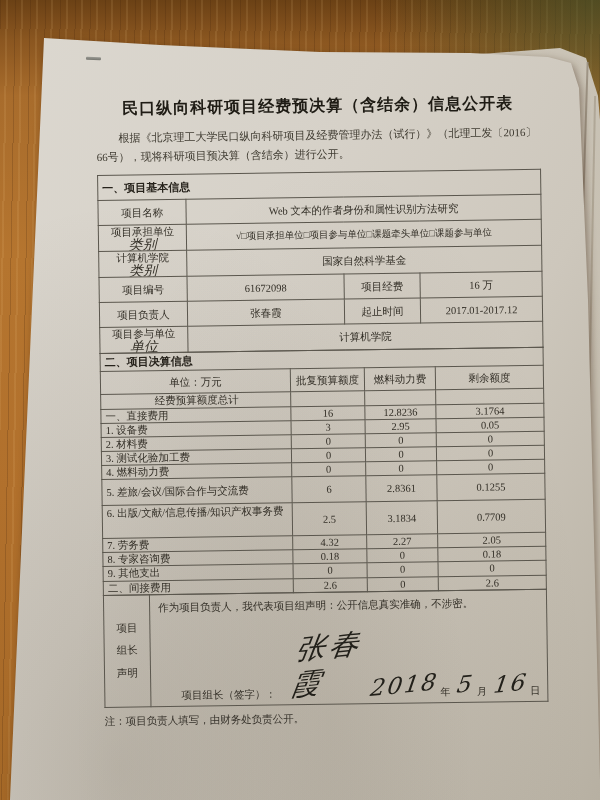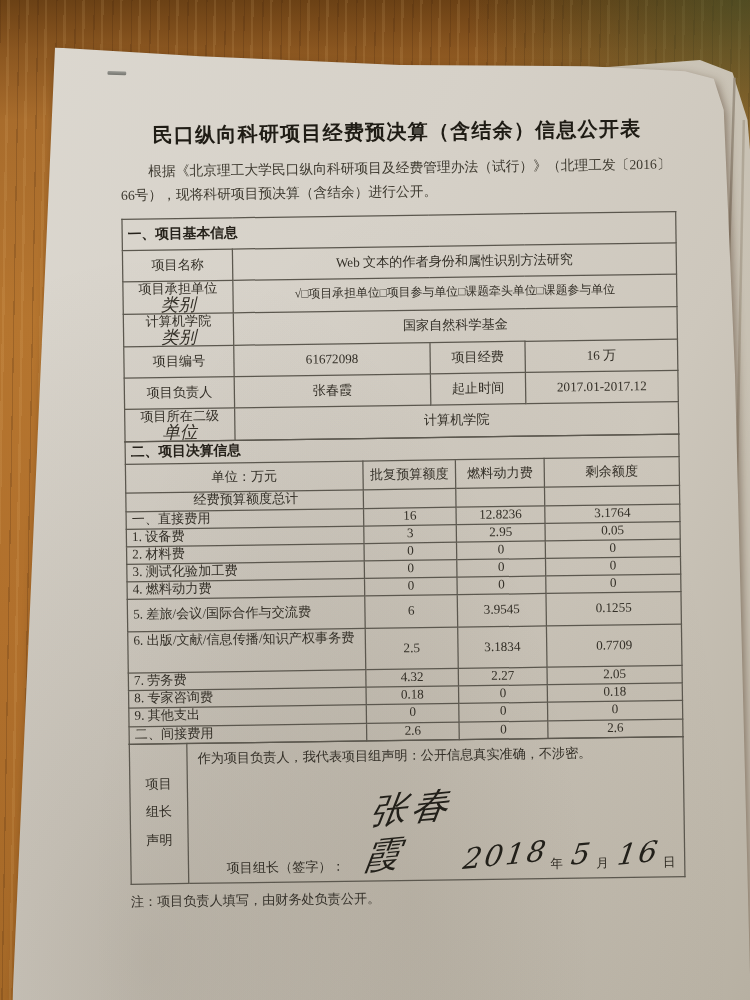--- a/index.html
+++ b/index.html
@@ -136,21 +136,21 @@
       <td class="val">16 万</td>
     </tr>
     <tr>
       <td class="lb">项目负责人</td>
       <td class="val">张春霞</td>
       <td class="lb">起止时间</td>
       <td class="val num">2017.01-2017.12</td>
     </tr>
     <tr class="short">
       <td class="lb">
-        <span>项目所在二级</span>
+        <span>项目参与单位</span>
         <span class="l2">单位</span>
       </td>
       <td class="val" colspan="3">计算机学院</td>
     </tr>
   </tbody>
     </table>
 
   <table class="tbl2">
     <colgroup>
         <col style="width:190px">
@@ -202,21 +202,21 @@
         </tr>
         <tr>
           <td class="lbl">4. 燃料动力费</td>
           <td class="num">0</td>
           <td class="num">0</td>
           <td class="num">0</td>
         </tr>
         <tr class="tall5">
           <td class="lbl">5. 差旅/会议/国际合作与交流费</td>
           <td class="num">6</td>
-          <td class="num">3.9545</td>
+          <td class="num">2.8361</td>
           <td class="num">0.1255</td>
         </tr>
         <tr class="tall6">
           <td class="lbl">6. 出版/文献/信息传播/知识产权事务费</td>
           <td class="num">2.5</td>
           <td class="num">3.1834</td>
           <td class="num">0.7709</td>
         </tr>
         <tr>
           <td class="lbl">7. 劳务费</td>

